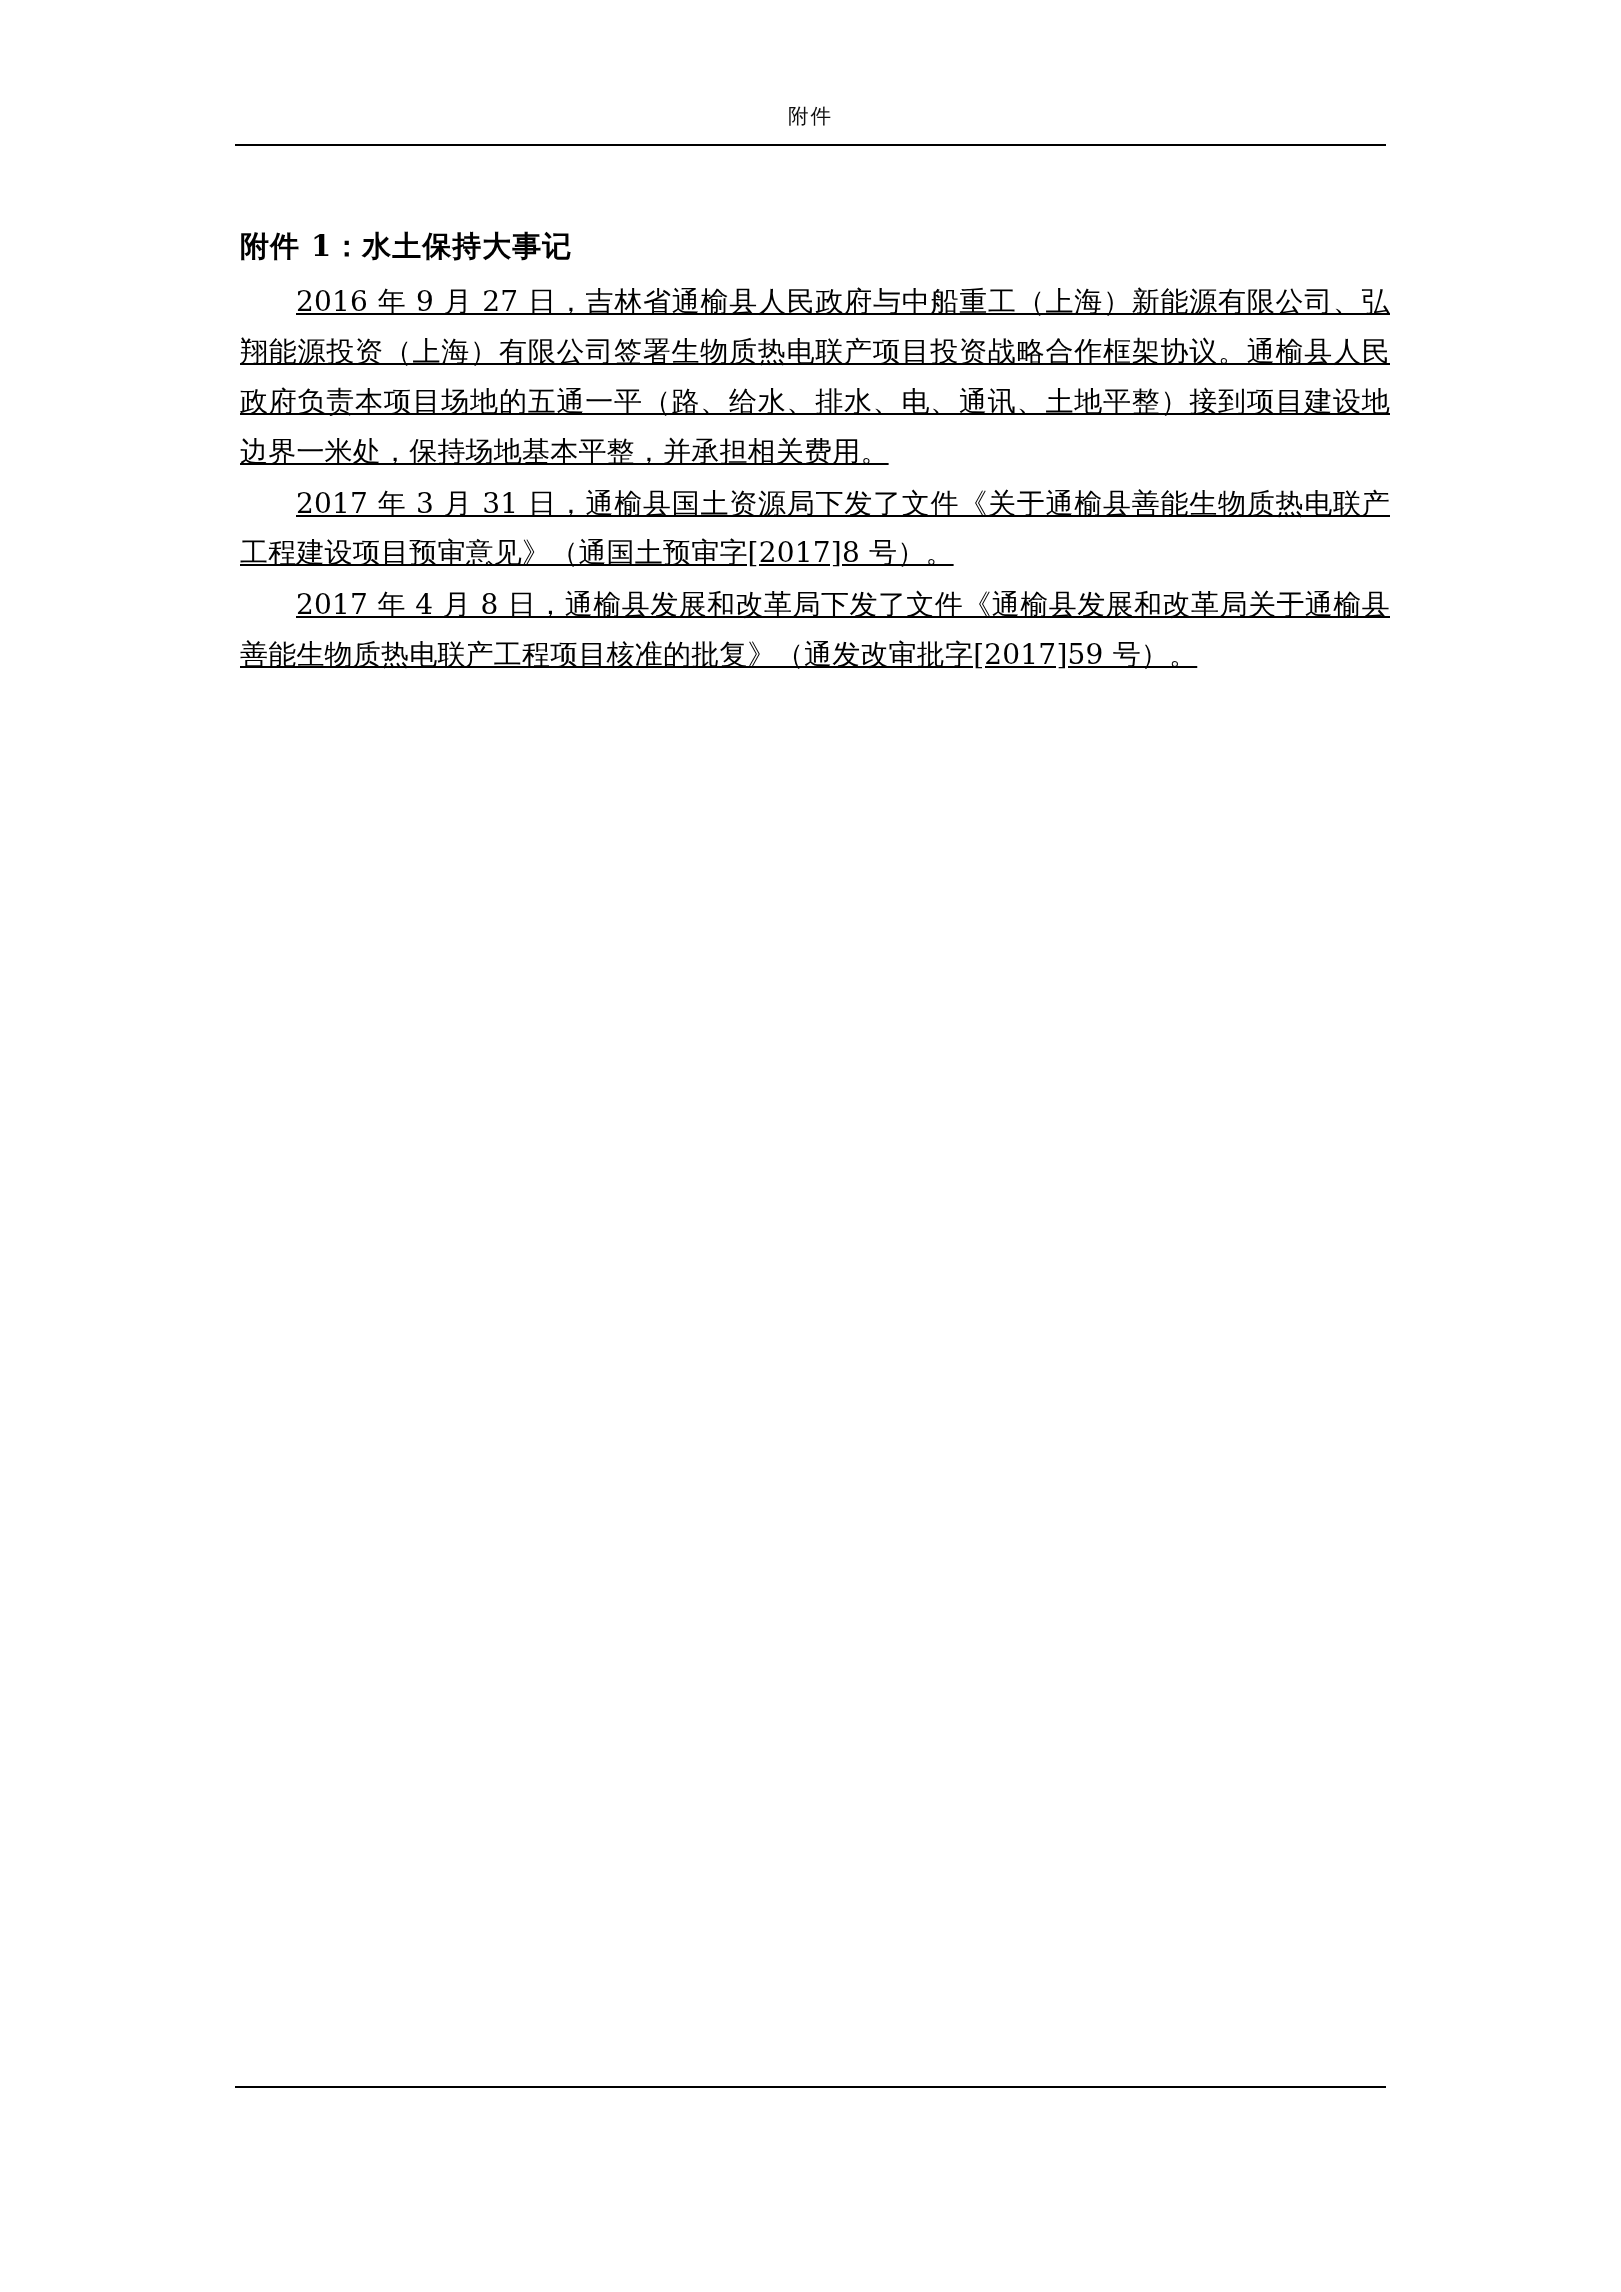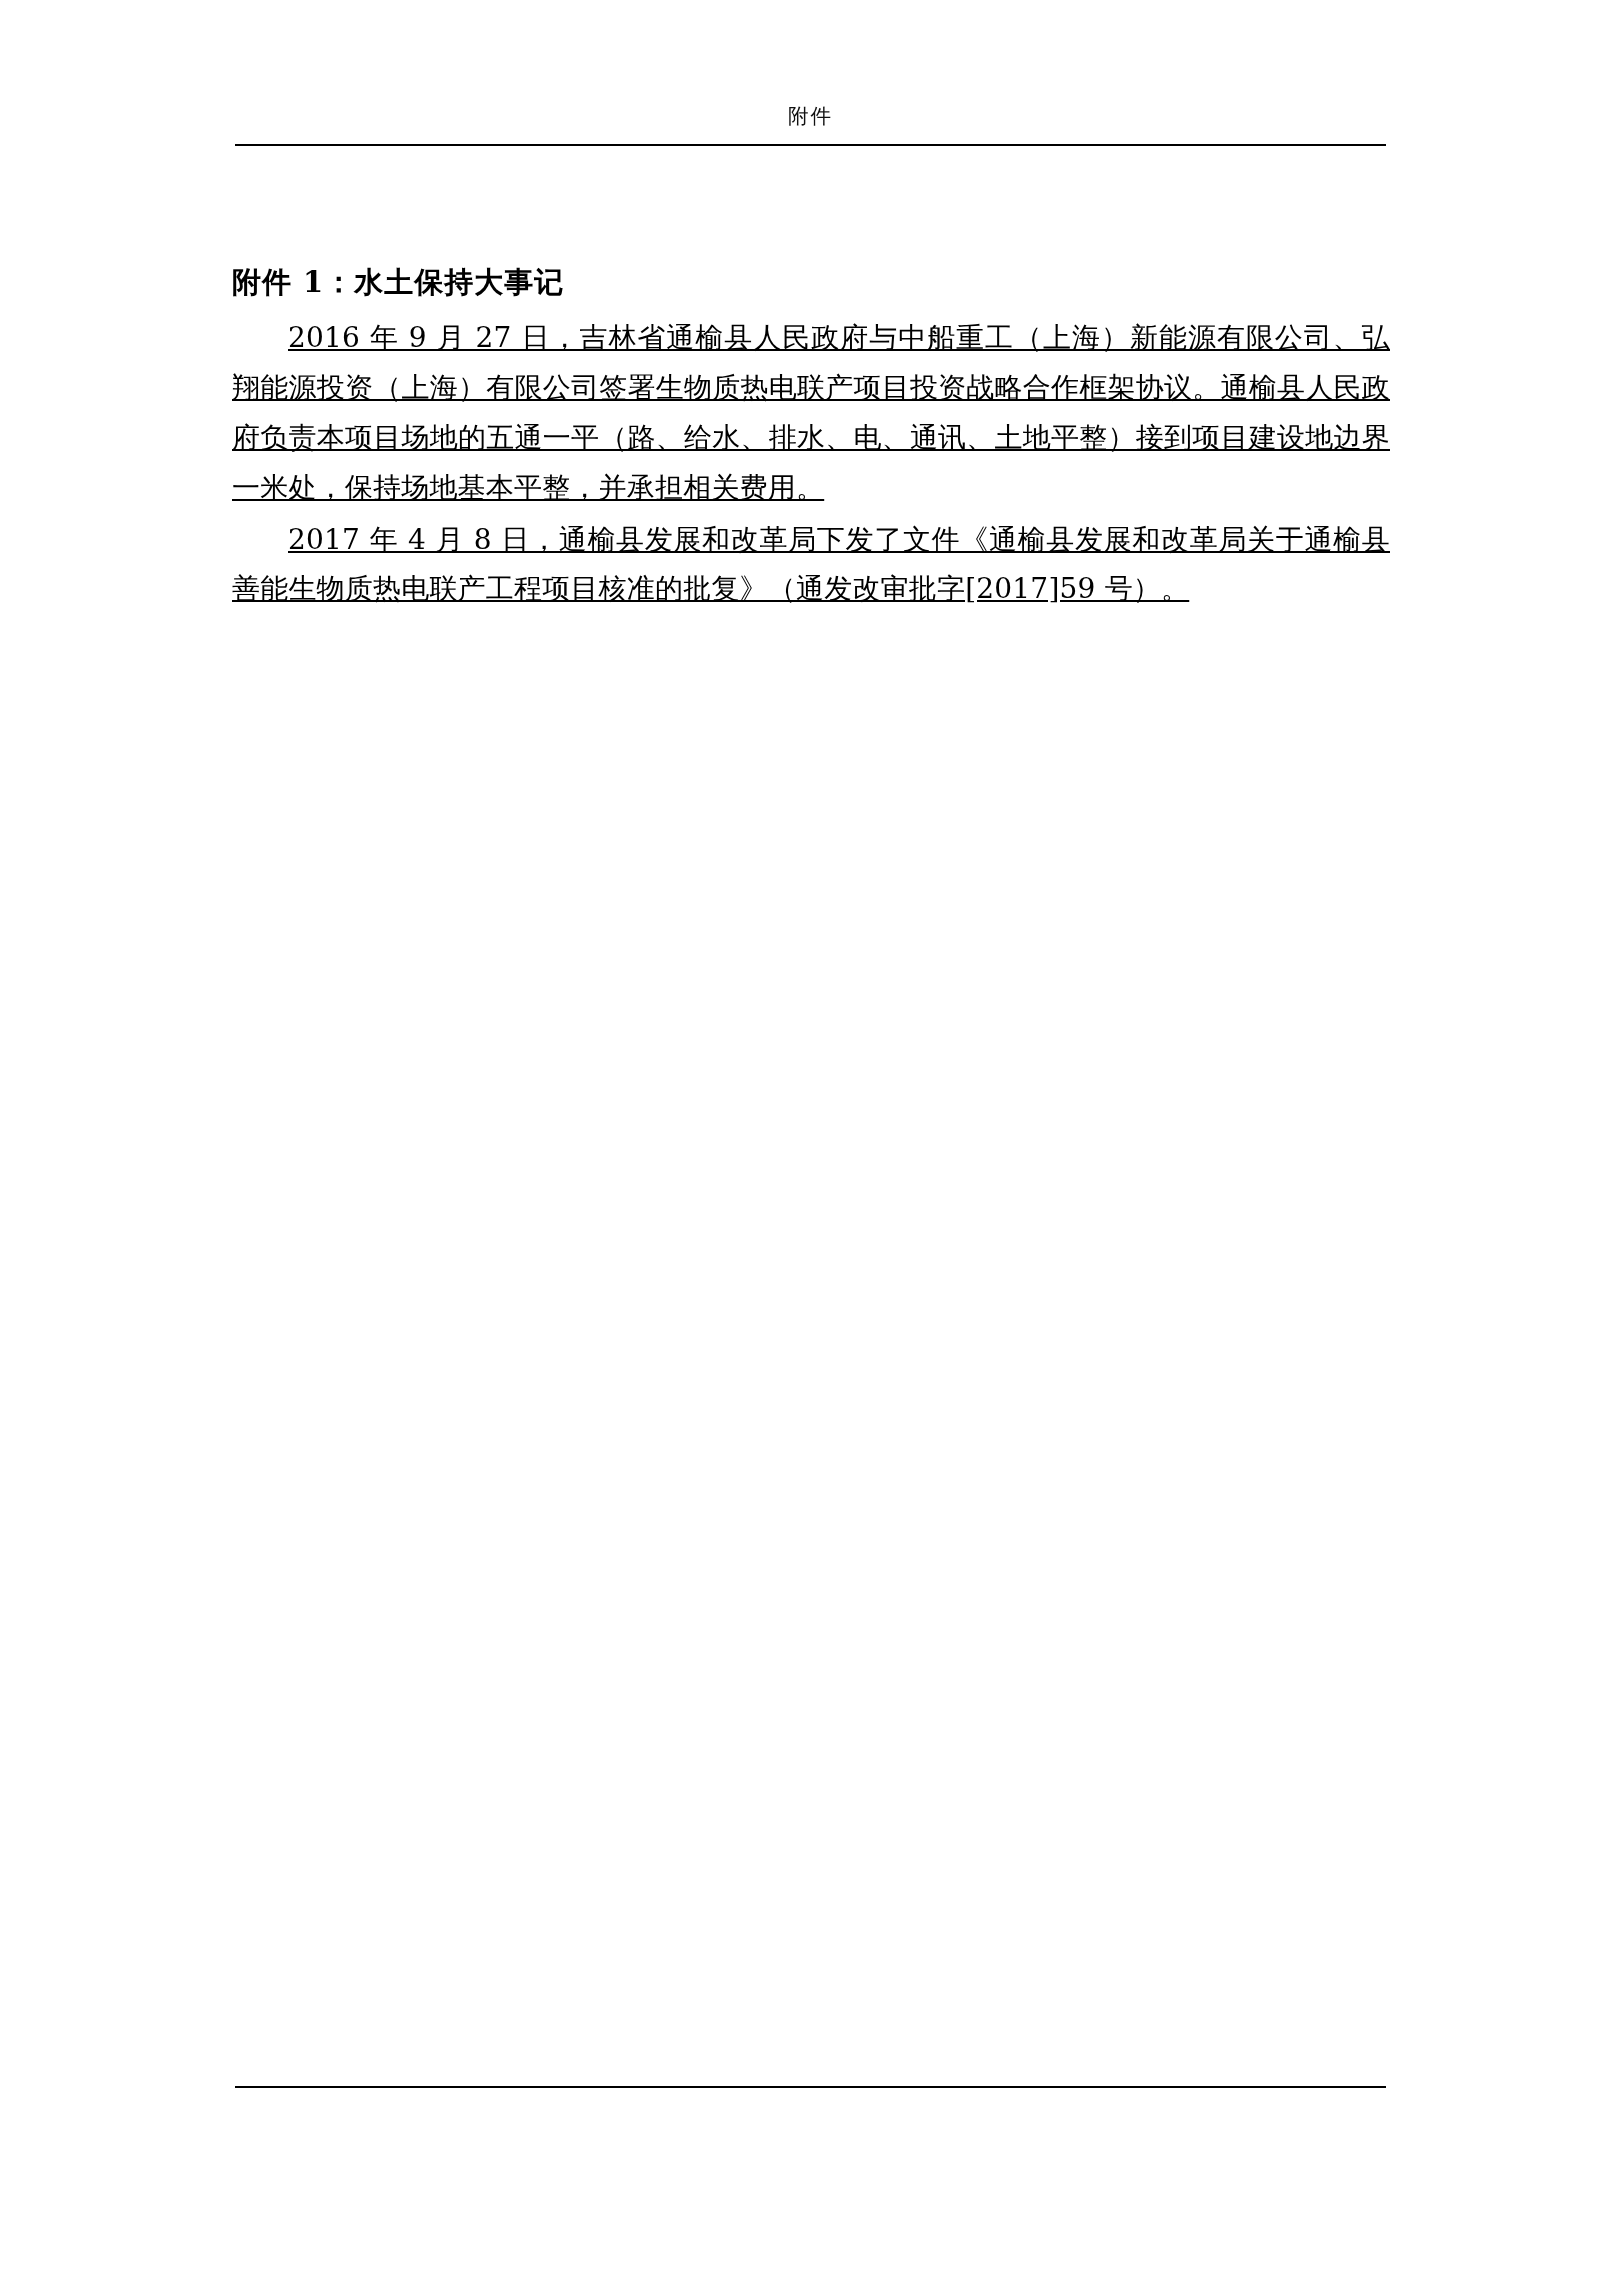--- a/index.html
+++ b/index.html
@@ -41,24 +41,23 @@
   }
   .footer-rule {
     position: absolute;
     left: 235px;
     right: 235px;
     top: 2086px;
     border-bottom: 2.5px solid #000;
   }
   .content {
     position: absolute;
-    left: 232px;
+    left: 240px;
     right: 231px;
     top: 223px;
-    margin-top: 36px;
   }
   .doc-title {
     font-size: 29px;
     font-weight: bold;
     letter-spacing: 1px;
     margin: 0 0 7.8px 0;
     line-height: 1.6;
     font-family: "DejaVu Serif", "Liberation Serif", serif;
   }
   p.para {
@@ -80,19 +79,20 @@
 
   <div class="header-area">
     <div class="header-text">附件</div>
     <div class="header-rule"></div>
   </div>
 
   <div class="content">
     <h1 class="doc-title">附件 1：水土保持大事记</h1>
 
     <p class="para">2016 年 9 月 27 日，吉林省通榆县人民政府与中船重工（上海）新能源有限公司、弘翔能源投资（上海）有限公司签署生物质热电联产项目投资战略合作框架协议。通榆县人民政府负责本项目场地的五通一平（路、给水、排水、电、通讯、土地平整）接到项目建设地边界一米处，保持场地基本平整，并承担相关费用。</p>
+    <p class="para">2017 年 3 月 31 日，通榆县国土资源局下发了文件《关于通榆县善能生物质热电联产工程建设项目预审意见》（通国土预审字[2017]8 号）。</p>
     <p class="para">2017 年 4 月 8 日，通榆县发展和改革局下发了文件《通榆县发展和改革局关于通榆县善能生物质热电联产工程项目核准的批复》（通发改审批字[2017]59 号）。</p>
   </div>
 
   <div class="footer-rule"></div>
 
 </div>
 
 
 </body></html>

